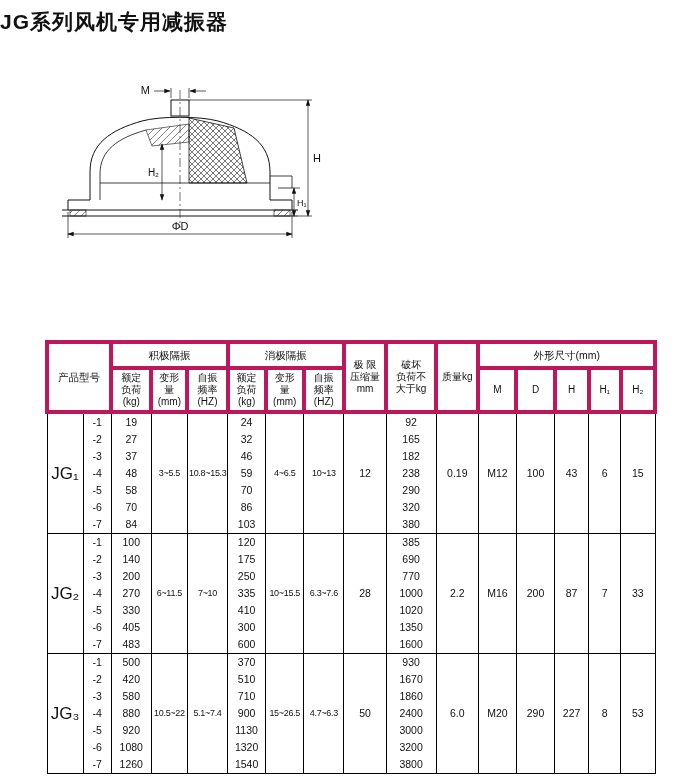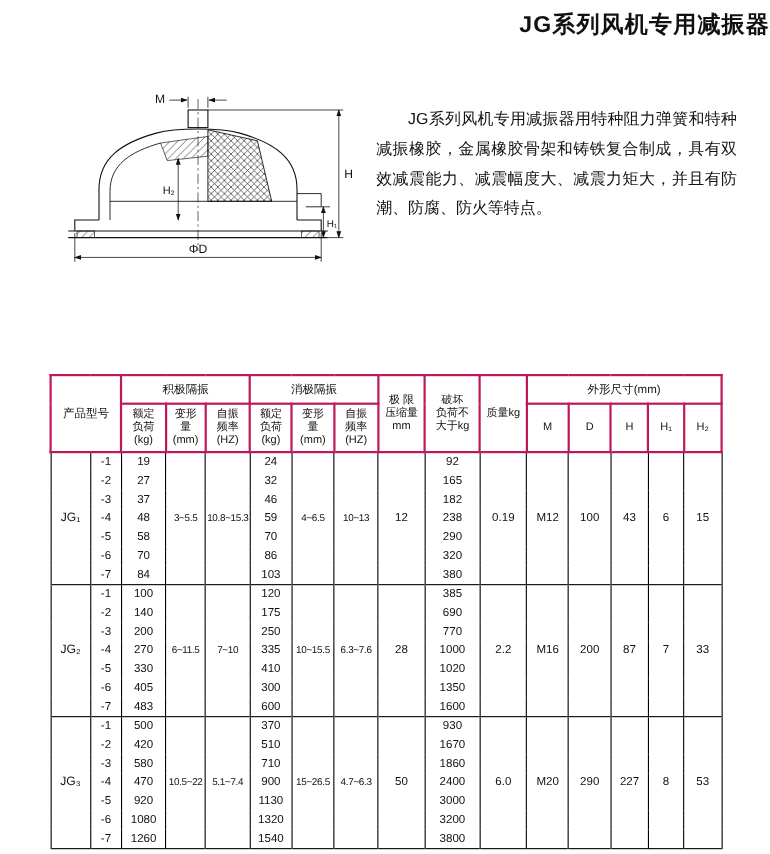--- a/index.html
+++ b/index.html
@@ -3,52 +3,52 @@
 <meta charset="utf-8">
 <style>
   * { margin:0; padding:0; box-sizing:border-box; }
   html,body { background:#fff; }
   body { font-family:"Liberation Sans", sans-serif; color:#111; }
   .page {
     position:relative; width:700px; height:776px; background:#fff; overflow:hidden;
   }
   .doc-title {
     position:absolute; top:8px; left:0; width:100%;
-    text-align:right; font-size:21px; font-weight:bold; letter-spacing:1px;
+    text-align:left; font-size:21px; font-weight:bold; letter-spacing:1px;
   }
   .figure-wrap { position:absolute; left:42px; top:80px; width:300px; height:186px; }
   .figure-wrap svg { display:block; }
   .desc {
     position:absolute; left:342px; top:96px; width:328px;
     font-size:14.5px; line-height:27px; text-align:justify; text-indent:2em;
   }
   .section-title {
     position:absolute; top:302px; left:0; width:100%;
     text-align:center; font-size:15px; font-weight:bold; letter-spacing:9px;
   }
   table.spec-table {
     position:absolute; left:45px; top:340px; width:612px;
     border-collapse:collapse; table-layout:fixed;
     border:1px solid #000;
   }
   .spec-table th {
-    border:2px solid #be185d; font-weight:normal; font-size:10px;
+    border:4px solid #be185d; font-weight:normal; font-size:10px;
     text-align:center; vertical-align:middle; padding:1px 0; line-height:12px;
   }
   .spec-table th.grp { font-size:10.5px; }
   .spec-table thead tr:first-child { height:26px; }
   .spec-table thead tr:last-child { height:44px; }
   .spec-table td {
     border-left:1px solid #000; border-right:1px solid #000;
     height:17px; line-height:17px; padding:0 1px;
     font-size:10.5px; text-align:center; vertical-align:middle;
     overflow:hidden; white-space:nowrap;
   }
   .spec-table tr.group-start td { border-top:1px solid #000; }
-  .spec-table td.model-cell { font-size:11px; }
+  .spec-table td.model-cell { font-size:17px; }
   .spec-table td.range { font-size:9px; letter-spacing:-0.3px; }
   .pre { white-space:pre-line; }
 </style>
 </head>
 <body>
 
 <div class="page">
 
   <h1 class="doc-title">JG系列风机专用减振器</h1>
 
@@ -98,21 +98,20 @@
       <g font-size="11" fill="#111">
         <text x="108" y="14" text-anchor="end">M</text>
         <text x="271" y="82">H</text>
         <text x="255" y="126" font-size="9">H₁</text>
         <text x="117" y="96" text-anchor="end" font-size="10">H₂</text>
         <text x="138" y="150" text-anchor="middle">ΦD</text>
       </g>
     </svg>
   </div>
 
-  <p class="desc">JG系列风机专用减振器用特种阻力弹簧和特种减振橡胶，金属橡胶骨架和铸铁复合制成，具有双效减震能力、减震幅度大、减震力矩大，并且有防潮、防腐、防火等特点。</p>
 
 
   <table class="spec-table">
     <colgroup>
       <col style="width:36px">
         <col style="width:28px">
         <col style="width:40px">
         <col style="width:36px">
       <col style="width:40px">
         <col style="width:38px">
@@ -301,21 +300,21 @@
           <td>1670</td>
         </tr>
         <tr>
           <td>-3</td>
           <td>580</td>
           <td>710</td>
           <td>1860</td>
         </tr>
         <tr>
           <td>-4</td>
-          <td>470</td>
+          <td>880</td>
           <td>900</td>
           <td>2400</td>
         </tr>
         <tr>
           <td>-5</td>
           <td>920</td>
           <td>1130</td>
           <td>3000</td>
         </tr>
         <tr>

